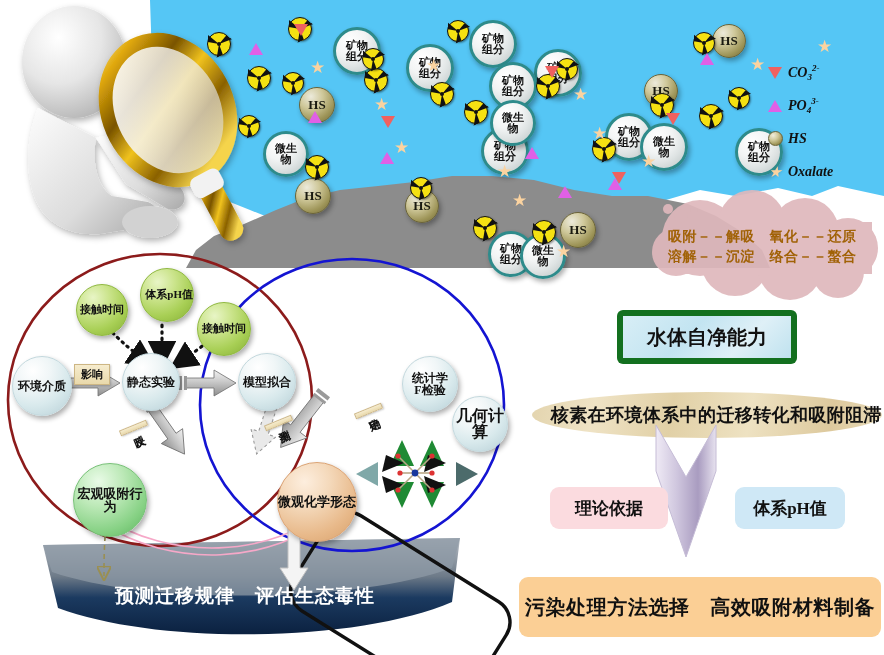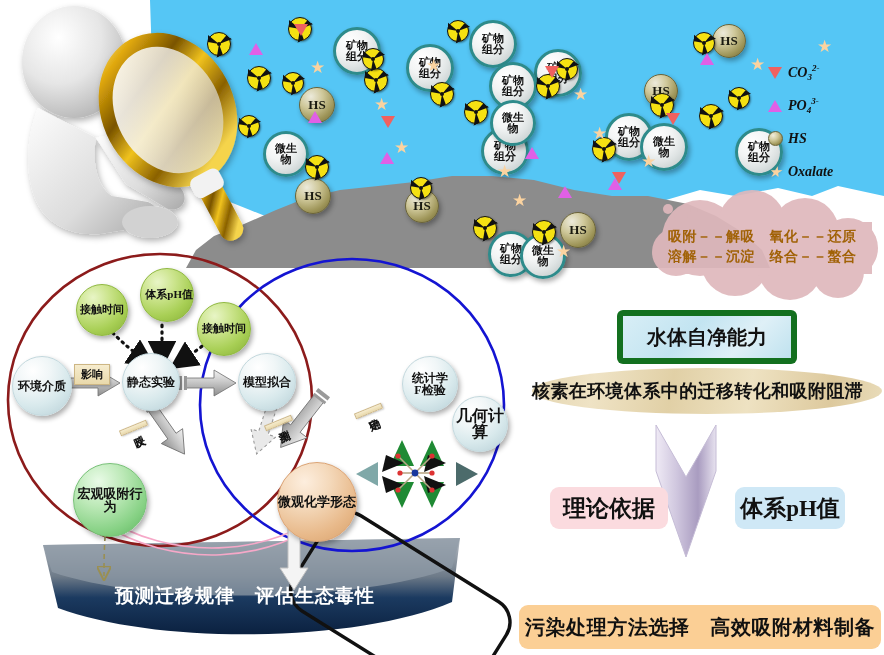--- a/index.html
+++ b/index.html
@@ -59,33 +59,33 @@
   .wbox{position:absolute;left:617px;top:316px;width:168px;height:42px;
         background:linear-gradient(135deg,#d8eef6 0%,#c2e4f1 40%,#dff0f7 70%,#bfe2ef 100%);
         border-left:6px solid #13701f;border-right:6px solid #13701f;
         display:flex;align-items:center;justify-content:center;}
   .wbox::before,.wbox::after{content:"";position:absolute;left:-6px;width:180px;height:6px;background:#13701f;}
   .wbox::before{top:-6px;border-radius:6px 6px 0 0;}
   .wbox::after{bottom:-6px;border-radius:0 0 6px 6px;}
   .wbox span{font-size:20px;font-weight:bold;color:#111;position:relative;z-index:2;
              font-family:"Liberation Serif",serif;}
 
-  .tanell{position:absolute;left:532px;top:368px;width:350px;height:46px;border-radius:50%;
+  .tanell{position:absolute;left:532px;top:392px;width:350px;height:46px;border-radius:50%;
      background:linear-gradient(100deg,#e3d4ae 0%,#efe3c5 18%,#e1d0a6 40%,#eee2c2 62%,#ddc99d 85%,#e9dcba 100%);
-     display:flex;align-items:center;justify-content:flex-start;}
+     display:flex;align-items:center;justify-content:flex-end;}
   .tanell span{font-size:18px;font-weight:bold;color:#111;letter-spacing:.4px;
                font-family:"Liberation Serif",serif;}
 
   .pillL{position:absolute;left:550px;top:487px;width:118px;height:42px;border-radius:9px;
      background:#fbdbdf;display:flex;align-items:center;justify-content:center;}
   .pillR{position:absolute;left:735px;top:487px;width:110px;height:42px;border-radius:9px;
      background:#cfe8f6;display:flex;align-items:center;justify-content:center;}
-  .pillL span,.pillR span{font-size:23px;font-weight:bold;color:#111;font-family:"Liberation Serif",serif;}
-
-  .orangebar{position:absolute;left:519px;top:605px;width:362px;height:44px;border-radius:9px;
+  .pillL span,.pillR span{font-size:17px;font-weight:bold;color:#111;font-family:"Liberation Serif",serif;}
+
+  .orangebar{position:absolute;left:519px;top:577px;width:362px;height:60px;border-radius:9px;
      background:#fbcf95;display:flex;align-items:center;justify-content:center;}
   .orangebar span{font-size:20px;font-weight:bold;color:#111;letter-spacing:.6px;
                   font-family:"Liberation Serif",serif;}
 
   
   .bandtxt{position:absolute;left:95px;top:583px;width:300px;text-align:center;color:#fff;
            font-size:19px;font-weight:bold;font-family:"Liberation Serif",serif;letter-spacing:1px;}
 
   
   .cloudtxt{position:absolute;left:668px;top:227px;width:210px;color:#a16207;font-size:14px;

